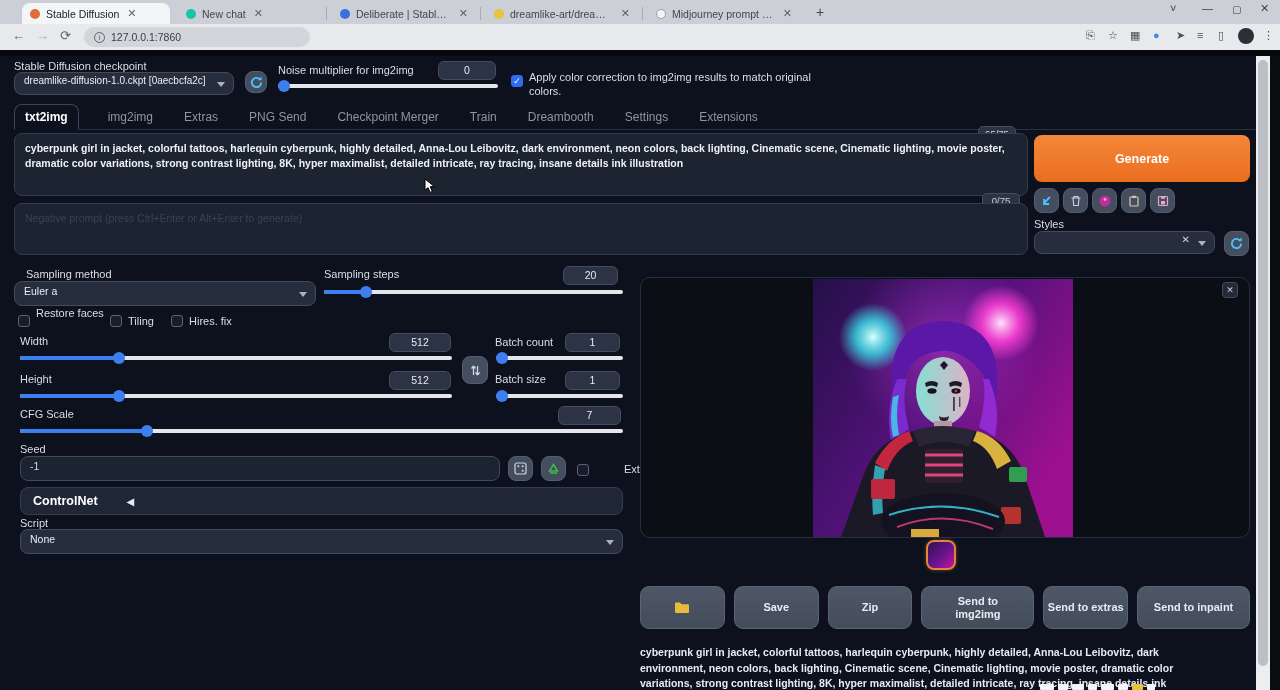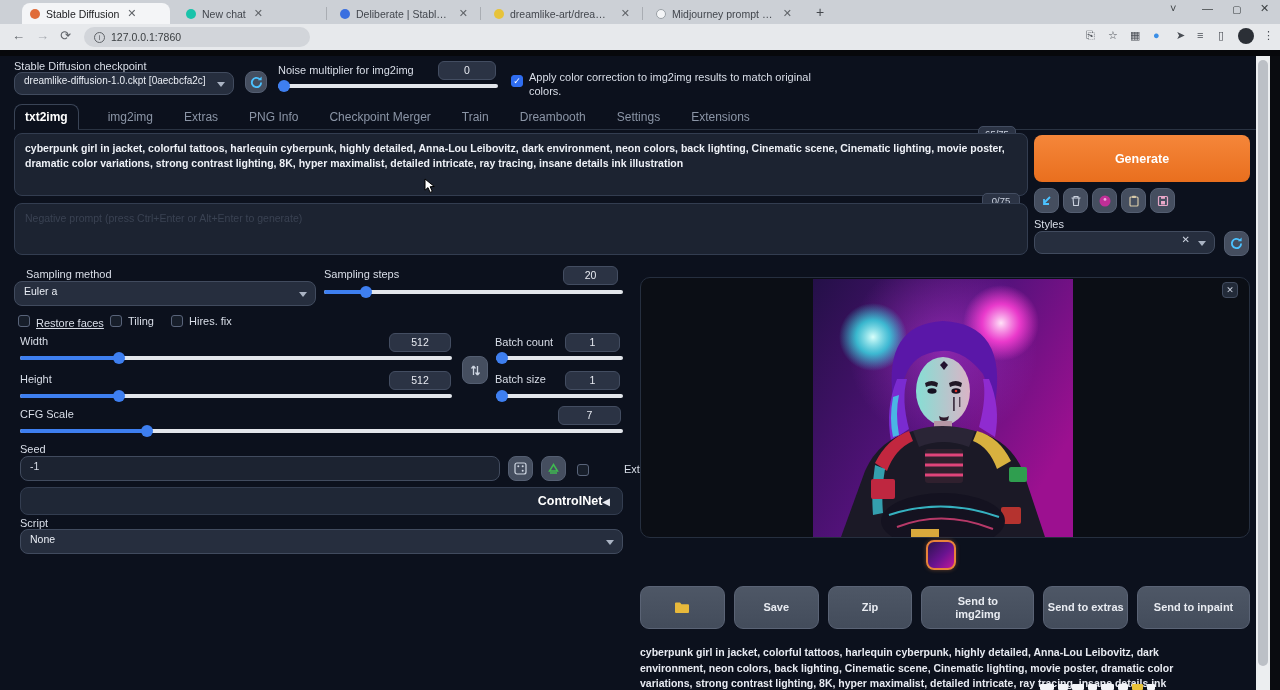--- a/index.html
+++ b/index.html
@@ -65,21 +65,21 @@
   .wtab { font-size:12px; color:#8b95a6; padding:5px 2px; }
   .wtab.active { color:#fff; font-weight:bold; border:1px solid #3a4456; border-bottom:1px solid #0c111d;
                  border-radius:8px 8px 0 0; padding:5px 10px; margin-bottom:-1px; background:#0c111d; }
 
   .genbtn { position:absolute; left:1034px; top:79px; width:216px; height:47px;
             background:linear-gradient(#f5863a,#e96f1e); border-radius:8px; color:#fff;
             font-weight:bold; font-size:12.5px; display:flex; align-items:center; justify-content:center; }
 
   .cnpanel { position:absolute; left:20px; top:431px; width:603px; height:28px; background:#1f2736;
              border:1px solid #333d50; border-radius:8px; display:flex; align-items:center;
-             justify-content:flex-end; padding:0 12px; }
+             justify-content:flex-start; padding:0 12px;gap:29px; }
   .cnpanel .ttl { font-size:12.5px; font-weight:bold; color:#fff; }
   .cnpanel .arr { font-size:10px; color:#e7eaf1; }
 
   .outpanel { position:absolute; left:640px; top:221px; width:610px; height:261px; background:#0b0e15;
               border:1px solid #262f3f; border-radius:10px; }
   .closebtn { position:absolute; right:11px; top:4px; width:16px; height:16px; background:#222a38;
               border:1px solid #414b5e; border-radius:4px; color:#c7cedb; font-size:9px;
               line-height:14px; text-align:center; }
   .thumb { position:absolute; left:926px; top:484px; width:30px; height:30px; border:2px solid #e8833a;
            border-radius:8px; background:linear-gradient(135deg,#2a1450,#6a1390 55%,#c2179c);
@@ -181,21 +181,21 @@
       <div class="fill" style="width:2%;"></div>
         <div class="knob" style="left:0;"></div>
     </div>
     <div class="cb checked" style="left:511px;top:19px;">✓</div>
     <div class="label" style="left:529px;top:14px;width:290px;line-height:14px;">Apply color correction to img2img results to match original colors.</div>
 
     <div class="wtabs">
       <div class="wtab active">txt2img</div>
       <div class="wtab">img2img</div>
       <div class="wtab">Extras</div>
-      <div class="wtab">PNG Info</div>
+      <div class="wtab">PNG Send</div>
       <div class="wtab">Checkpoint Merger</div>
       <div class="wtab">Train</div>
       <div class="wtab">Dreambooth</div>
       <div class="wtab">Settings</div>
       <div class="wtab">Extensions</div>
     </div>
 
     <div class="counter" style="left:978px;top:70px;">65/75</div>
     <textarea class="prompt" style="left: 14px; top: 77px; width: 1014px; height: 63px;">cyberpunk girl in jacket, colorful tattoos, harlequin cyberpunk, highly detailed, Anna-Lou Leibovitz, dark environment, neon colors, back lighting, Cinematic scene, Cinematic lighting, movie poster, dramatic color variations, strong contrast lighting, 8K, hyper maximalist, detailed intricate, ray tracing, insane details ink illustration</textarea>
     <div class="counter" style="left:982px;top:137px;">0/75</div>
@@ -249,21 +249,21 @@
       <span class="caret"></span>
     </div>
     <div class="label" style="left:324px;top:212px;">Sampling steps</div>
     <div class="valbox" style="left:563px;top:210px;width:55px;">20</div>
     <div class="slider" style="left:324px;top:234px;width:299px;">
       <div class="fill" style="width:14%;"></div>
         <div class="knob" style="left:calc(14% - 6px);"></div>
     </div>
 
     <div class="cb" style="left:18px;top:259px;"></div>
-    <div class="label" style="left:36px;top:261px;text-decoration:underline;">Restore faces</div>
+    <div class="label" style="left:36px;top:251px;">Restore faces</div>
     <div class="cb" style="left:110px;top:259px;"></div>
     <div class="label" style="left:128px;top:259px;">Tiling</div>
     <div class="cb" style="left:171px;top:259px;"></div>
     <div class="label" style="left:189px;top:259px;">Hires. fix</div>
 
     <div class="label" style="left:20px;top:279px;">Width</div>
     <div class="valbox" style="left:389px;top:277px;width:62px;">512</div>
     <div class="slider" style="left:20px;top:300px;width:432px;">
       <div class="fill" style="width:23%;"></div>
         <div class="knob" style="left:calc(23% - 6px);"></div>

